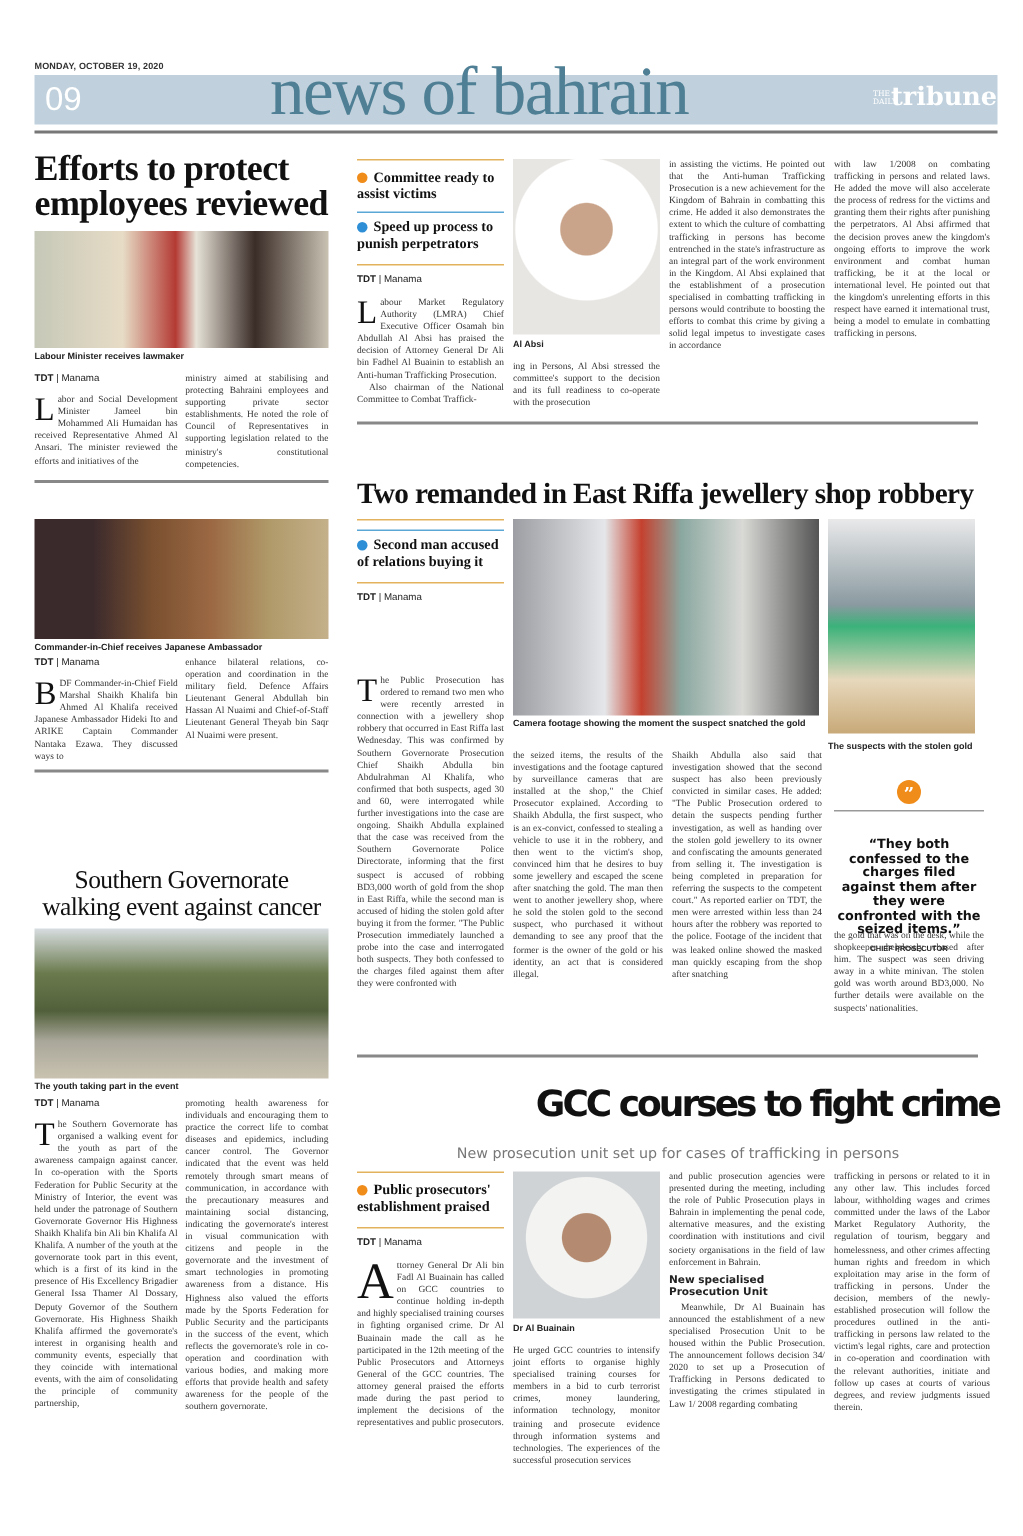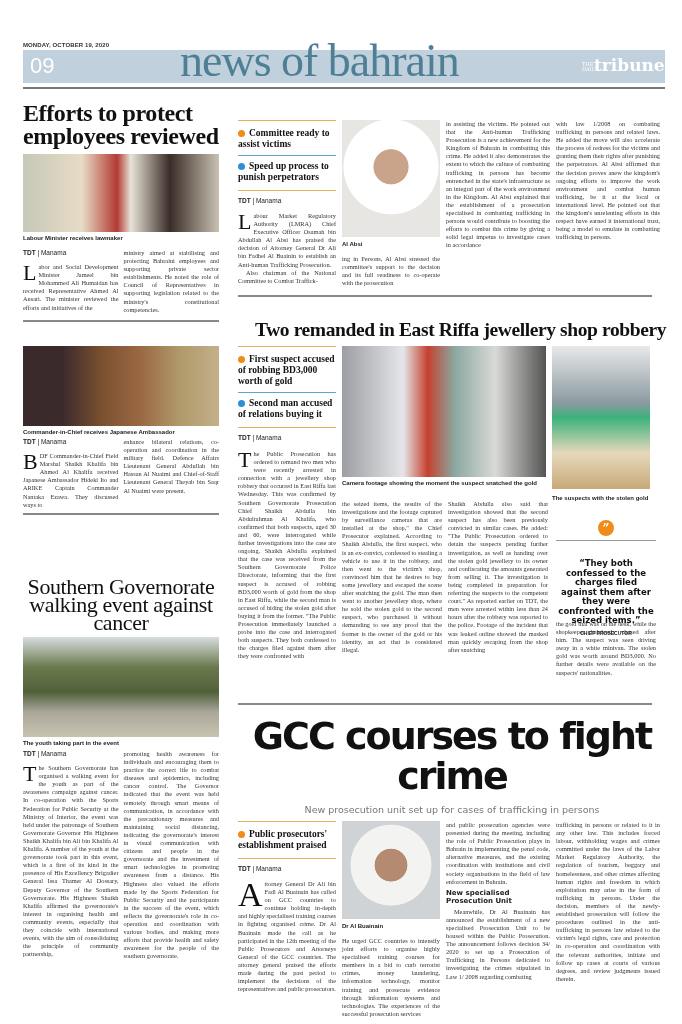--- a/index.html
+++ b/index.html
@@ -50,21 +50,21 @@
       <p class="first"><span class="drop">L</span><span>abor and Social Development Minister Jameel bin Mohammed Ali Humaidan has received Representative Ahmed Al Ansari. The minister reviewed the efforts and initiatives of the</span></p>
     </div>
     <div class="col" style="width:96px">
         <p class="first">ministry aimed at stabilising and protecting Bahraini employees and supporting private sector establishments. He noted the role of Council of Representatives in supporting legislation related to the ministry's constitutional competencies.</p>
       </div>
   </div>
   <div class="hr" style="margin-top:6px"></div>
 </div>
 
 <div class="abs" style="left:238px;top:100px;width:428px">
-  <div style="display:flex;gap:6px;margin-top:20px">
+  <div style="display:flex;gap:6px;margin-top:6px">
     <div style="width:98px">
       <div class="hl">
         <div class="hl-item"><span class="dot" style="background:#f08c1a"></span><span>Committee ready to assist victims</span></div>
         <div class="sep"></div>
         <div class="hl-item"><span class="dot" style="background:#2e8fd6"></span><span>Speed up process to punish perpetrators</span></div>
       </div>
       <div class="byline" style="margin:6px 0 8px"><b>TDT</b> | <span>Manama</span></div>
       <div class="col">
           <p class="first"><span class="drop">L</span><span>abour Market Regulatory Authority (LMRA) Chief Executive Officer Osamah bin Abdullah Al Absi has praised the decision of Attorney General Dr Ali bin Fadhel Al Buainin to establish an Anti-human Trafficking Prosecution.</span></p>
           <p>Also chairman of the National Committee to Combat Traffick-</p>
@@ -96,40 +96,39 @@
       <p class="first"><span class="drop">B</span><span>DF Commander-in-Chief Field Marshal Shaikh Khalifa bin Ahmed Al Khalifa received Japanese Ambassador Hideki Ito and ARIKE Captain Commander Nantaka Ezawa. They discussed ways to</span></p>
     </div>
     <div class="col" style="width:96px">
         <p class="first">enhance bilateral relations, co-operation and coordination in the military field. Defence Affairs Lieutenant General Abdullah bin Hassan Al Nuaimi and Chief-of-Staff Lieutenant General Theyab bin Saqr Al Nuaimi were present.</p>
       </div>
   </div>
   <div class="hr" style="margin-top:4px"></div>
 </div>
 
 <div class="abs" style="left:23px;top:578px;width:196px;text-align:center">
-  <h2 style="font-size:22px;line-height:18px;font-weight:normal">Southern Governorate walking event against cancer</h2>
+  <h2 style="font-size:17px;line-height:18px;font-weight:normal">Southern Governorate walking event against cancer</h2>
   <div style="height:100px;margin-top:5px;background:linear-gradient(180deg,#d7dde0 0%,#6b7a4d 30%,#51603a 55%,#a9a79a 75%,#c9c2b0)"></div>
   <div class="caption" style="margin-top:3px;text-align:left">The youth taking part in the event</div>
   <div style="display:flex;gap:5px;margin-top:4px;text-align:left">
     <div class="col" style="width:96px">
       <div class="byline" style="margin-bottom:6px"><b>TDT</b> | <span>Manama</span></div>
       <p class="first"><span class="drop">T</span><span>he Southern Governorate has organised a walking event for the youth as part of the awareness campaign against cancer. In co-operation with the Sports Federation for Public Security at the Ministry of Interior, the event was held under the patronage of Southern Governorate Governor His Highness Shaikh Khalifa bin Ali bin Khalifa Al Khalifa. A number of the youth at the governorate took part in this event, which is a first of its kind in the presence of His Excellency Brigadier General Issa Thamer Al Dossary, Deputy Governor of the Southern Governorate. His Highness Shaikh Khalifa affirmed the governorate's interest in organising health and community events, especially that they coincide with international events, with the aim of consolidating the principle of community partnership,</span></p>
     </div>
     <div class="col" style="width:96px">
         <p class="first">promoting health awareness for individuals and encouraging them to practice the correct life to combat diseases and epidemics, including cancer control. The Governor indicated that the event was held remotely through smart means of communication, in accordance with the precautionary measures and maintaining social distancing, indicating the governorate's interest in visual communication with citizens and people in the governorate and the investment of smart technologies in promoting awareness from a distance. His Highness also valued the efforts made by the Sports Federation for Public Security and the participants in the success of the event, which reflects the governorate's role in co-operation and coordination with various bodies, and making more efforts that provide health and safety awareness for the people of the southern governorate.</p>
       </div>
   </div>
 </div>
 
 <div class="abs" style="left:238px;top:318px;width:428px">
-  <h1 style="font-size:19.5px;line-height:24px;text-align:right">Two remanded in East Riffa jewellery shop robbery</h1>
+  <h1 style="font-size:19.5px;line-height:24px;text-align:left">Two remanded in East Riffa jewellery shop robbery</h1>
   <div style="display:flex;gap:6px;margin-top:4px">
     <div style="width:98px">
       <div class="hl">
-        <div class="hl-item"><span class="dot" style="background:#f08c1a"></span><span>First suspect accused of robbing BD3,000 worth of gold</span></div>
         <div class="sep"></div>
         <div class="hl-item"><span class="dot" style="background:#2e8fd6"></span><span>Second man accused of relations buying it</span></div>
       </div>
       <div class="byline" style="margin:6px 0 8px"><b>TDT</b> | <span>Manama</span></div>
     </div>
     <div style="width:204px">
       <div style="height:131px;background:linear-gradient(90deg,#9c9ea3,#e4e6e9 30%,#c5412f 42%,#8aa8a0 55%,#d9d9d6 75%,#545454)"></div>
       <div class="caption" style="margin-top:3px">Camera footage showing the moment the suspect snatched the gold</div>
     </div>
     <div style="width:98px">
@@ -151,21 +150,21 @@
   <div class="qicon">”</div>
   <div style="border-top:1px solid #999;padding-top:18px" class="quote">“They both confessed to the charges filed against them after they were confronted with the seized items.”</div>
   <div style="text-align:center;font-family:'Liberation Sans',sans-serif;font-size:5px;font-weight:bold;margin-top:4px">CHIEF PROSECUTOR</div>
 </div>
 <div class="abs col" style="left:556px;top:620px;width:100px">
     <p class="first">the gold that was on the desk, while the shopkeeper helplessly chased after him. The suspect was seen driving away in a white minivan. The stolen gold was worth around BD3,000. No further details were available on the suspects' nationalities.</p>
   </div>
 <div class="abs hr" style="left:238px;top:703px;width:414px"></div>
 
 <div class="abs" style="left:238px;top:716px;width:428px">
-  <h1 style="font-family:'DejaVu Sans',sans-serif;font-size:38px;line-height:40px;text-align:center;letter-spacing:-2px">GCC courses to fight crime</h1>
+  <h1 style="font-family:'DejaVu Sans',sans-serif;font-size:24px;line-height:40px;text-align:right;letter-spacing:-2px">GCC courses to fight crime</h1>
   <div style="text-align:center;font-family:'DejaVu Sans',sans-serif;font-size:9.5px;color:#777;margin-top:8px">New prosecution unit set up for cases of trafficking in persons</div>
   <div style="display:flex;gap:6px;margin-top:6px">
     <div style="width:98px">
       <div class="hl">
         <div class="hl-item"><span class="dot" style="background:#f08c1a"></span><span>Public prosecutors' establishment praised</span></div>
       </div>
       <div class="byline" style="margin:6px 0 8px"><b>TDT</b> | <span>Manama</span></div>
       <div class="col">
           <p class="first"><span class="drop" style="font-size:34px;line-height:28px">A</span><span>ttorney General Dr Ali bin Fadl Al Buainain has called on GCC countries to continue holding in-depth and highly specialised training courses in fighting organised crime. Dr Al Buainain made the call as he participated in the 12th meeting of the Public Prosecutors and Attorneys General of the GCC countries. The attorney general praised the efforts made during the past period to implement the decisions of the representatives and public prosecutors.</span></p>
         </div>

